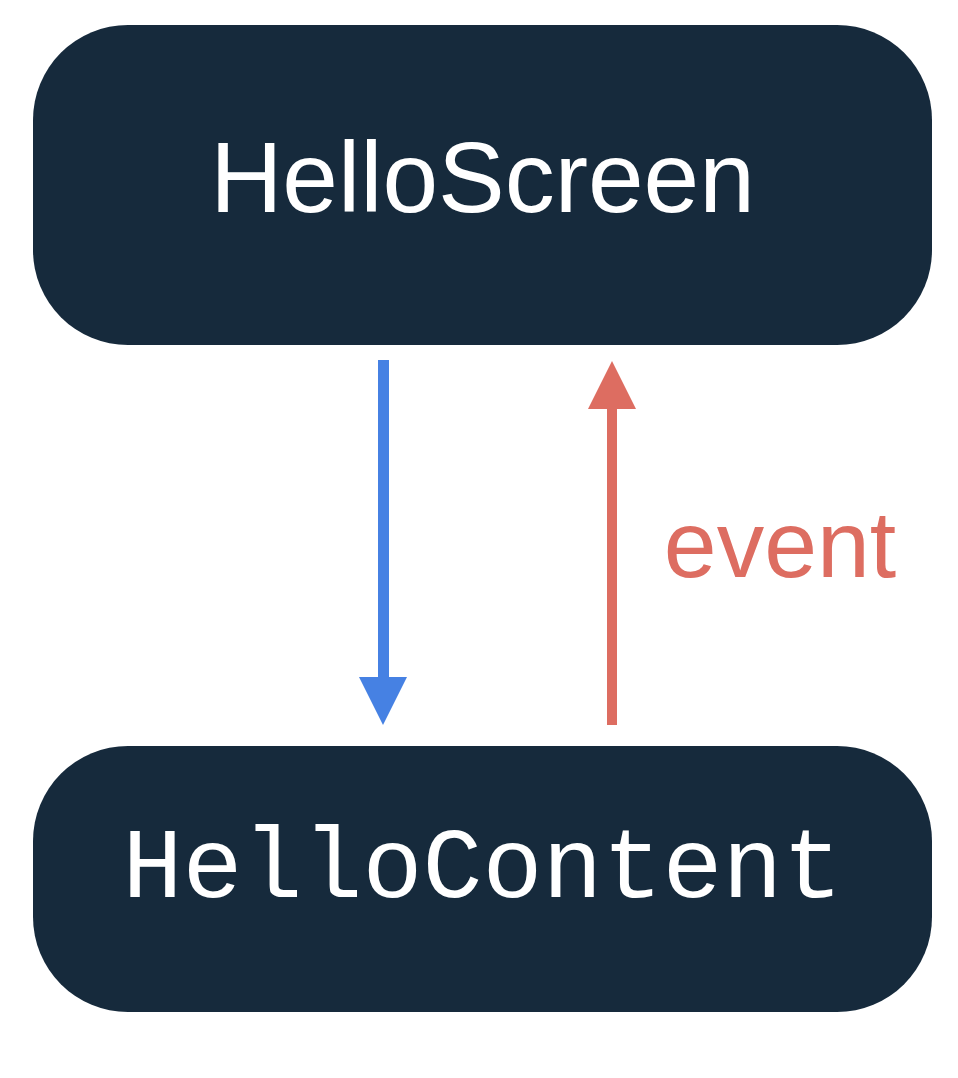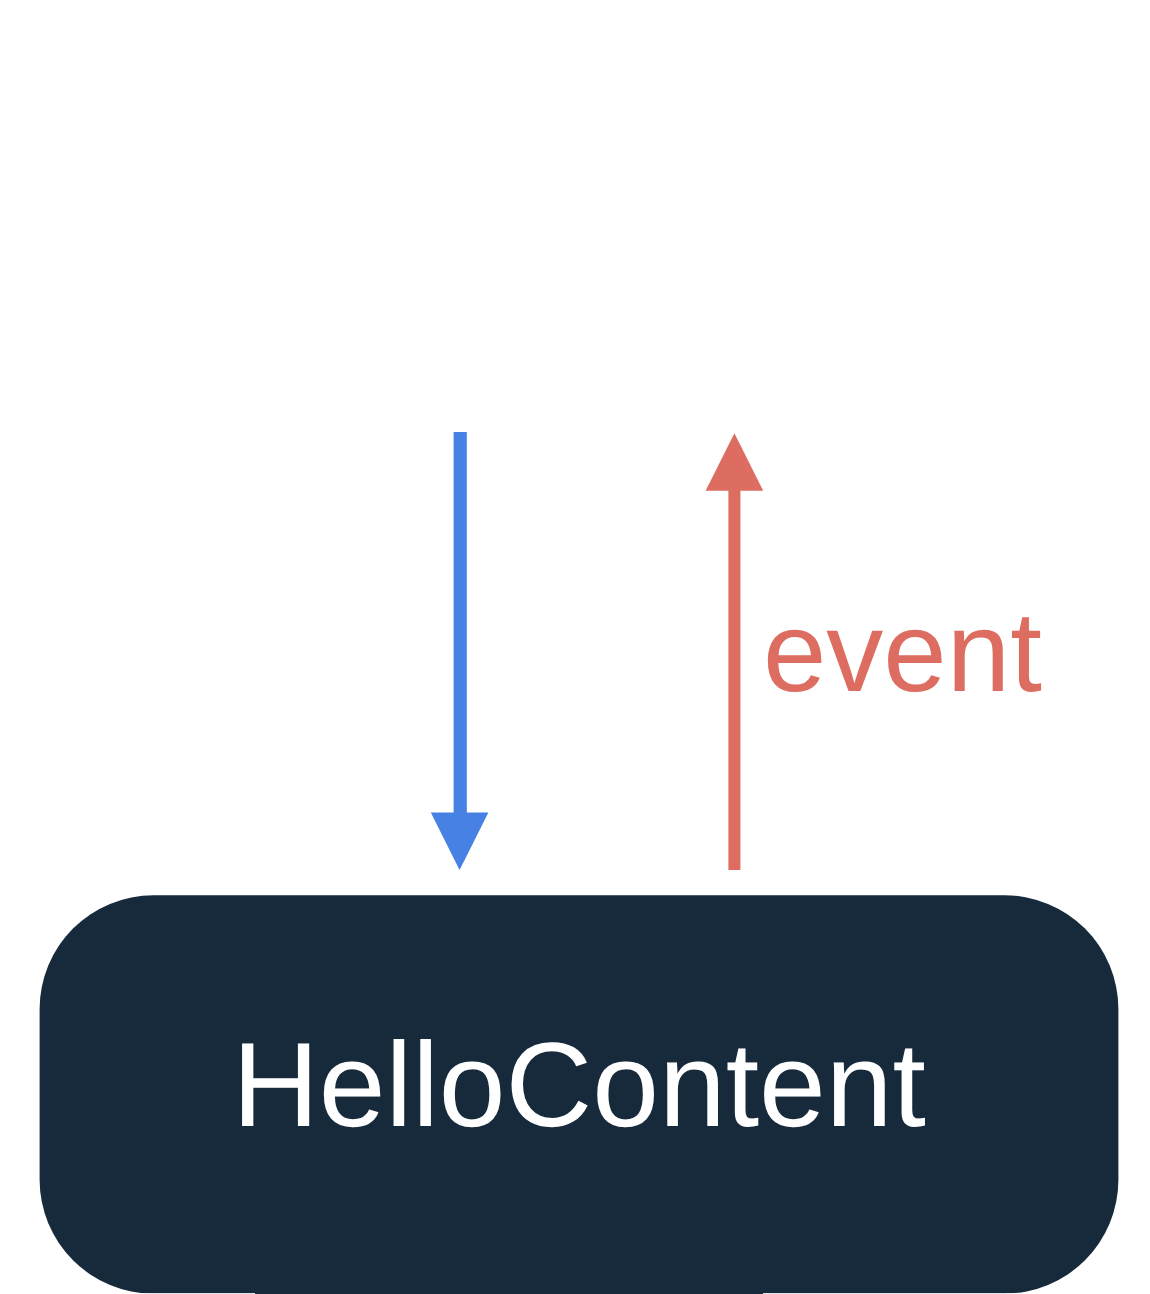--- a/index.html
+++ b/index.html
@@ -25,21 +25,21 @@
     position: absolute;
     left: 33px;
     width: 899px;
     background: var(--box-bg);
     border-radius: 95px;
     display: flex;
     align-items: center;
     justify-content: center;
   }
   .node-box.top { top: 25px; height: 320px; }
-  .node-box.bottom { top: 746px; height: 332px; }
+  .node-box.bottom { top: 746px; height: 266px; font-family: Liberation Mono, monospace; }
   .node-label {
     color: var(--box-text);
     font-size: 100px;
     line-height: 1;
     transform: translateY(-8px);
     white-space: nowrap;
   }
   .arrow {
     position: absolute;
     width: 48px;
@@ -79,27 +79,30 @@
     top: 494px;
     height: 100px;
     display: flex;
     align-items: center;
     justify-content: center;
     font-size: 95px;
     line-height: 1;
     white-space: nowrap;
   }
   .flow-label.state { left: 118px; width: 230px; color: var(--state-blue); }
-  .flow-label.event { left: 632px; width: 240px; color: var(--event-red); text-align: center; }
+  .flow-label.event { left: 660px; width: 240px; color: var(--event-red); text-align: center; }
 </style>
 </head>
 <body>
 
 <div class="canvas">
 
+  <div class="node-box top">
+    <span class="node-label">HelloScreen</span>
+  </div>
 
   <div class="arrow state-arrow">
     <div class="shaft"></div>
     <div class="head"></div>
   </div>
 
   <div class="arrow event-arrow">
     <div class="head"></div>
     <div class="shaft"></div>
   </div>

